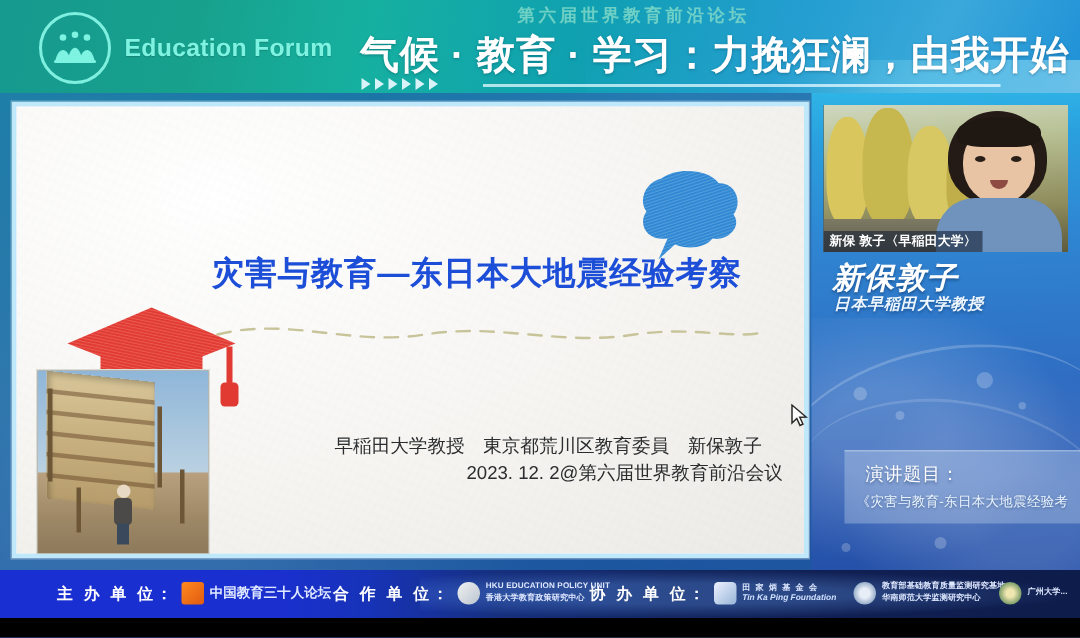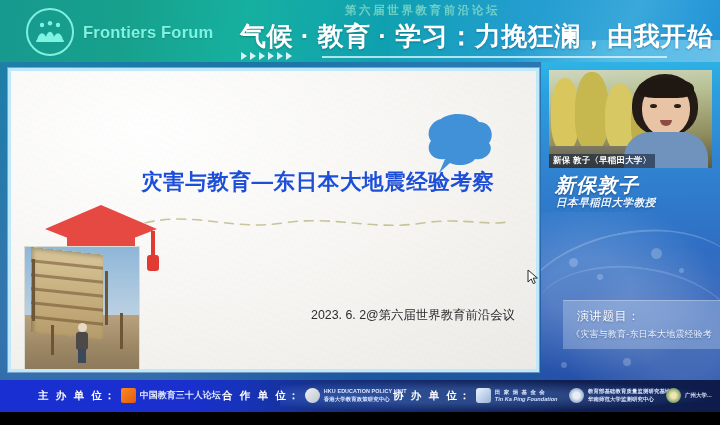--- a/index.html
+++ b/index.html
@@ -146,21 +146,21 @@
           <circle cx="7" cy="5" r="2.2" fill="#7ff3e2"></circle>
           <circle cx="15" cy="3.2" r="2.2" fill="#7ff3e2"></circle>
           <circle cx="23" cy="5" r="2.2" fill="#7ff3e2"></circle>
           <path d="M2 20 C4 11, 10 11, 12 20 Z" fill="#7ff3e2"></path>
           <path d="M10 20 C12.5 9, 17.5 9, 20 20 Z" fill="#7ff3e2"></path>
           <path d="M18 20 C20 11, 26 11, 28 20 Z" fill="#7ff3e2"></path>
           <rect x="1" y="20" width="28" height="2" rx="1" fill="#7ff3e2"></rect>
         </svg>
       </div>
       <div class="logo-txt">
-        <div class="l2">Frontiers  Forum</div>
+        <div class="l2">Education  Forum</div>
       </div>
     </div>
 
     <div class="hdr-small">第六届世界教育前沿论坛</div>
     <div class="hdr-big">气候 · 教育 · 学习：力挽狂澜，由我开始</div>
     <div class="hdr-tri">
       <i></i>
         <i></i>
         <i></i>
         <i></i>
@@ -228,21 +228,22 @@
         <div class="ph-col" style="left:80px;top:24px;height:54px"></div>
         <div class="ph-col" style="left:26px;top:78px;height:30px"></div>
         <div class="ph-col" style="left:95px;top:66px;height:36px"></div>
         <div class="ph-person">
           <div class="ph-head"></div>
             <div class="ph-body"></div>
             <div class="ph-legs"></div>
         </div>
       </div>
 
-      <div class="sub2">2023. 6. 2@第六届世界教育前沿会议</div>
+      <div class="sub1">早稲田大学教授　東京都荒川区教育委員　新保敦子</div>
+      <div class="sub2">2023. 12. 2@第六届世界教育前沿会议</div>
     </div>
 
     <div class="cursor">
       <svg width="12" height="16" viewBox="0 0 12 16">
         <path d="M1 1 L1 13 L4.2 10 L6.3 14.6 L8.3 13.7 L6.2 9.2 L10.4 9 Z" fill="#fdfdfd" stroke="#2a2a2a" stroke-width="1"></path>
       </svg>
     </div>
 
     <div class="rpanel">
       <div class="rp-wave"></div>

